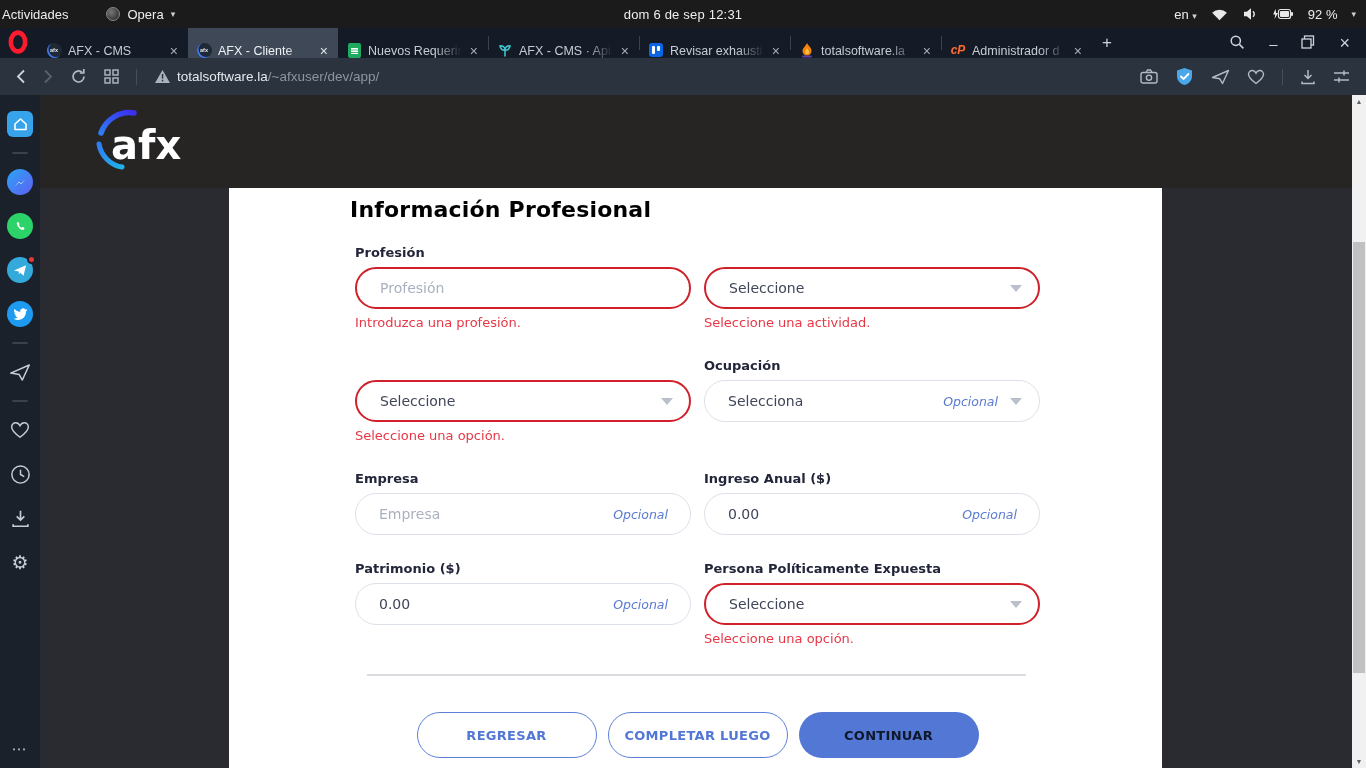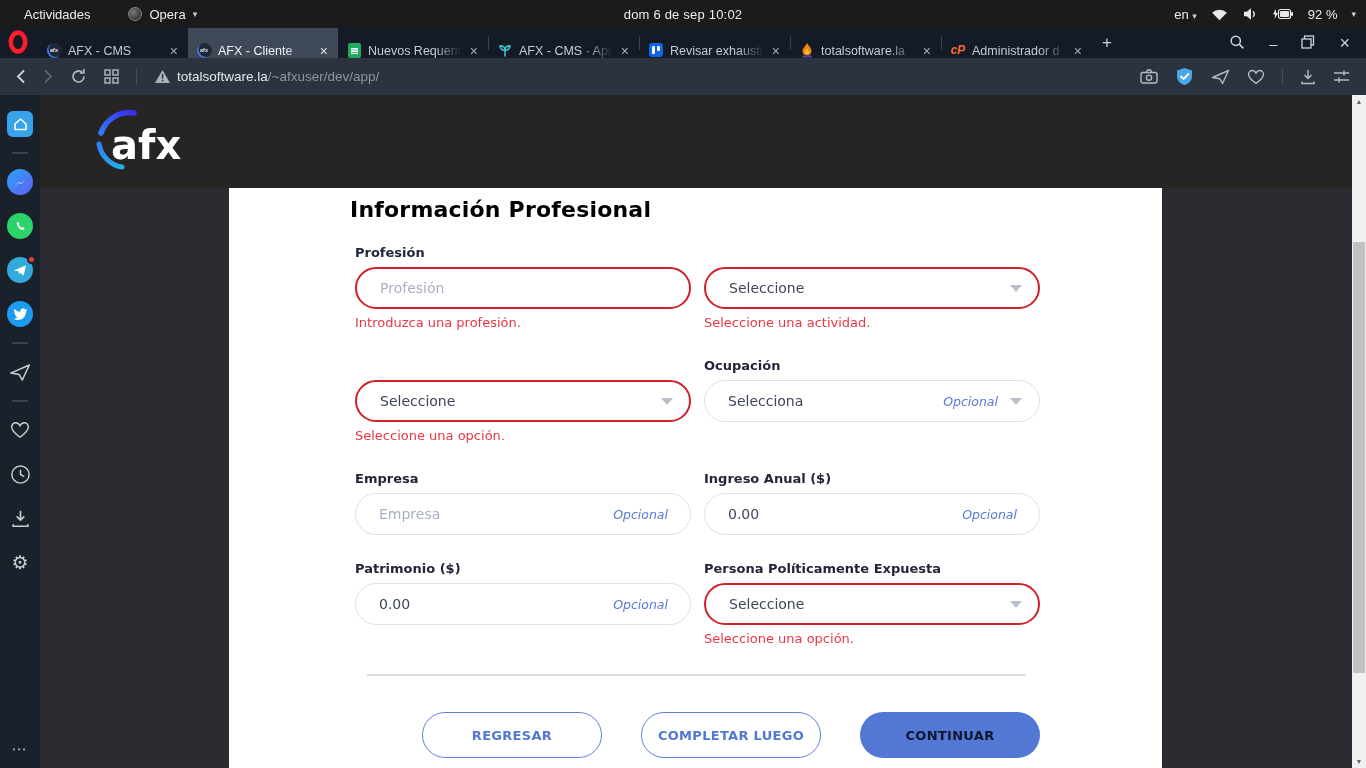--- a/index.html
+++ b/index.html
@@ -3,21 +3,21 @@
 <meta charset="utf-8">
 <style>
   * { margin:0; padding:0; box-sizing:border-box; }
   html,body { width:1366px; height:768px; overflow:hidden; background:#292b31;
               font-family:"Liberation Sans", sans-serif; }
   #screen { position:relative; width:1366px; height:768px; }
 
   
   .topbar { position:absolute; top:0; left:0; width:1366px; height:28px; background:#1b1b1b;
             color:#ededed; font-size:13px; display:flex; align-items:center; }
-  .tb-left { display:flex; align-items:center; gap:38px; padding-left:24px; }
+  .tb-left { display:flex; align-items:center; gap:38px; padding-left:2px; }
   .tb-appmenu { display:flex; align-items:center; gap:7px; }
   .opera-mini-icon { width:14px; height:14px; border-radius:50%;
                      background:radial-gradient(circle at 35% 35%, #777, #3a3a3a 70%);
                      border:1px solid #888; }
   .caret { font-size:9px; color:#cfcfcf; }
   .tb-clock { position:absolute; left:50%; transform:translateX(-50%); letter-spacing:.2px; }
   .tb-right { position:absolute; right:10px; display:flex; align-items:center; gap:14px; }
   .tb-right svg { display:block; }
 
   
@@ -102,21 +102,21 @@
   .finput::placeholder { color:#a9b0bf; opacity:1; }
   .opt { position:absolute; top:50%; transform:translateY(-50%); right:23px; font-style:italic;
          font-size:12.5px; color:#5a7ad1; pointer-events:none; }
   .opt.before-chev { right:42px; }
   .chev { position:absolute; right:18px; top:18px; width:0; height:0;
           border-left:6px solid transparent; border-right:6px solid transparent;
           border-top:7px solid #b9bfcb; }
   .fmsg { min-height:17px; margin-top:6px; font-size:13px; color:#e73746; }
 
   .divider { height:2px; background:#dcdce0; margin:2px 14px 0 12px; }
-  .btnrow { display:flex; justify-content:flex-end; gap:39px; margin-top:36px; }
+  .btnrow { display:flex; justify-content:center; gap:11px; margin-top:36px; }
   .btn { width:180px; height:46px; border-radius:23px; font-size:13px; font-weight:bold;
          letter-spacing:.3px; display:flex; align-items:center; justify-content:center;
          font-family:"DejaVu Sans", sans-serif; cursor:pointer; }
   .btn-outline { border:1px solid #5c7fd8; color:#5377d4; background:#fff; }
   .btn-solid { border:none; color:#0f172a; background:#5377d4; }
 
   
   .scrollbar { width:14px; background:#f1f1f1; position:relative; flex:0 0 auto; }
   .sc-arrow { position:absolute; left:0; width:14px; text-align:center; color:#5f6368;
               font-size:7px; }
@@ -130,21 +130,21 @@
 
   <div class="topbar">
     <div class="tb-left">
       <span>Actividades</span>
       <span class="tb-appmenu">
         <span class="opera-mini-icon"></span>
         <span>Opera</span>
         <span class="caret">▾</span>
       </span>
     </div>
-    <span class="tb-clock">dom 6 de sep  10:02</span>
+    <span class="tb-clock">dom 6 de sep  12:31</span>
     <div class="tb-right">
       <span>
         <span>en</span>
         <span class="caret">▾</span>
       </span>
       <span>
         <svg width="17" height="13" viewBox="0 0 18 13">
             <path d="M9 12.5 L1.2 4.6 A11.5 11.5 0 0 1 16.8 4.6 Z" fill="#e8e8e8"></path>
           </svg>
       </span>

